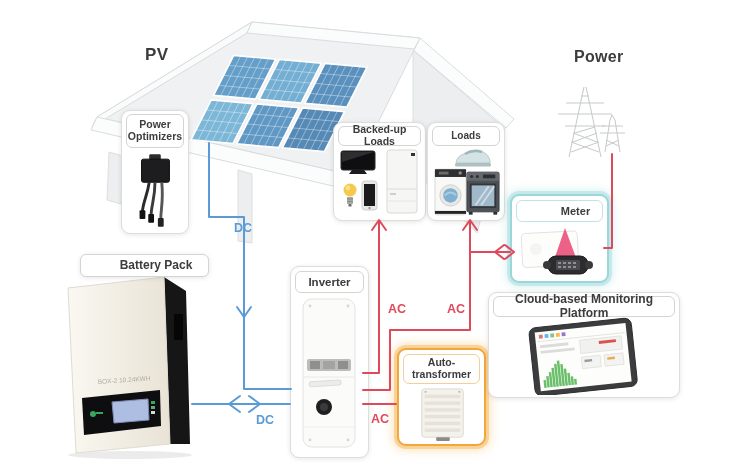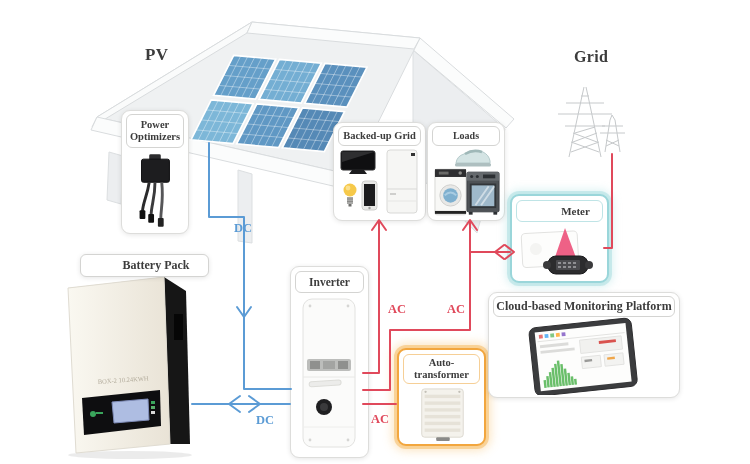--- a/index.html
+++ b/index.html
@@ -1,18 +1,18 @@
 <!DOCTYPE html>
 <html style="--dc: #5b9bd5; --ac: #e0495b; --meterB: #9ad6da; --trB: #f2a63e;"><head>
 <meta charset="utf-8">
 <style>
   :root { --dc:#5b9bd5; --ac:#e0495b; --meterB:#9ad6da; --trB:#f2a63e; --title:#3c3c3c; }
   html,body{margin:0;padding:0;background:#fff;}
   .canvas{position:relative;width:750px;height:464px;background:#ffffff;overflow:hidden;
-          font-family:Liberation Serif, serif;}
+          font-family:Liberation Sans, sans-serif;}
   svg{display:block;}
   .scene{position:absolute;left:0;top:0;}
   .wires{position:absolute;left:0;top:0;z-index:30;pointer-events:none;}
   .wire-dc{stroke:var(--dc);}
   .wire-ac{stroke:var(--ac);}
   .big-label{position:absolute;font-weight:bold;color:var(--title);font-size:17px;z-index:20;letter-spacing:.3px;}
   .wire-label{position:absolute;font-weight:bold;font-size:12.5px;z-index:35;}
   .wl-dc{color:var(--dc);margin-left:19px;} .wl-ac{color:var(--ac);}
   .comp{position:absolute;background:#fff;border:1.5px solid #dddddb;border-radius:9px;
         box-shadow:0 1px 5px rgba(0,0,0,.10);z-index:20;}
@@ -115,21 +115,21 @@
     <g stroke="#c6c9cb" stroke-width="1" fill="none">
       <path d="M569,157 L582,96 M601,157 L588,96 M582,96 L584,87 M588,96 L586,87 M581,96 L589,96"></path>
       <path d="M566,103 L604,103 M558,114 L612,114 M565,126 L605,126"></path>
       <path d="M571,152 L599,142 M599,152 L571,142 M573,142 L597,133 M597,142 L573,133 M575,133 L595,127"></path>
       <path d="M605,152 L610,120 M620,152 L615,120 M610,120 L612,115 L615,120"></path>
       <path d="M602,126 L623,126 M600,133 L625,133 M606,146 L619,140 M619,146 L606,140"></path>
     </g>
   </svg>
 
   <div class="big-label" style="left:145px;top:45px;">PV</div>
-  <div class="big-label" style="left:574px;top:48px;font-size:16px;">Grid</div>
+  <div class="big-label" style="left:574px;top:48px;font-size:16px;">Power</div>
 
   <div class="comp" style="left:121px;top:110px;width:66px;height:122px;">
     <div class="chip" style="height:32px;font-size:10.5px;">Power Optimizers</div>
     <svg class="icn" style="left:6px;top:40px;" width="54" height="78" viewBox="0 0 56 78">
       <rect x="22" y="2" width="12" height="7" rx="1.5" fill="#2c2c2e"></rect>
       <rect x="14" y="7" width="29" height="24" rx="2" fill="#1d1d1f" stroke="#0e0e10"></rect>
       <path d="M22,31 C20,45 16,50 15,61" stroke="#2a2a2c" stroke-width="3" fill="none"></path>
       <path d="M28,31 C28,48 24,55 24,65" stroke="#3a3a3c" stroke-width="3" fill="none"></path>
       <path d="M35,31 C37,50 34,58 34,69" stroke="#565658" stroke-width="3" fill="none"></path>
       <rect x="12" y="60" width="6" height="9" rx="1" fill="#111"></rect>
@@ -149,21 +149,21 @@
     <polygon points="22,126 100,118 101,154 24,163" fill="#0e0e10"></polygon>
     <polygon points="52,130 88,127 89,148 54,151" fill="#aebde2" stroke="#7f8cb8" stroke-width="1"></polygon>
     <rect x="91" y="129" width="4" height="3" fill="#3aa55c"></rect>
       <rect x="91" y="134" width="4" height="3" fill="#58b06b"></rect>
     <rect x="91" y="139" width="4" height="3" fill="#d8d8d8"></rect>
     <circle cx="33" cy="142" r="3" fill="#3aa55c"></circle>
       <rect x="36" y="140" width="7" height="2" fill="#3aa55c"></rect>
   </svg>
 
   <div class="comp" style="left:333px;top:122px;width:91px;height:97px;">
-    <div class="chip" style="height:18px;font-size:10.5px;">Backed-up Grid</div>
+    <div class="chip" style="height:18px;font-size:10.5px;">Backed-up Loads</div>
     <svg class="icn" style="left:6px;top:27px;" width="36" height="26" viewBox="0 0 36 26">
       <rect x="1" y="1" width="34" height="19" rx="2" fill="#0f0f11" stroke="#2a2a2c"></rect>
       <polygon points="2,2 34,2 2,12" fill="#2e2e30"></polygon>
       <polygon points="12,20 24,20 27,24 9,24" fill="#1c1c1e"></polygon>
     </svg>
     <svg class="icn" style="left:52px;top:26px;" width="32" height="66" viewBox="0 0 32 66">
       <rect x="1" y="1" width="30" height="63" rx="3" fill="#f6f6f4" stroke="#d9d9d7"></rect>
       <line x1="1" y1="40" x2="31" y2="40" stroke="#d9d9d7"></line>
       <rect x="4" y="44" width="6" height="2" fill="#cfcfcd"></rect>
       <rect x="25" y="4" width="4" height="3" fill="#333"></rect>

